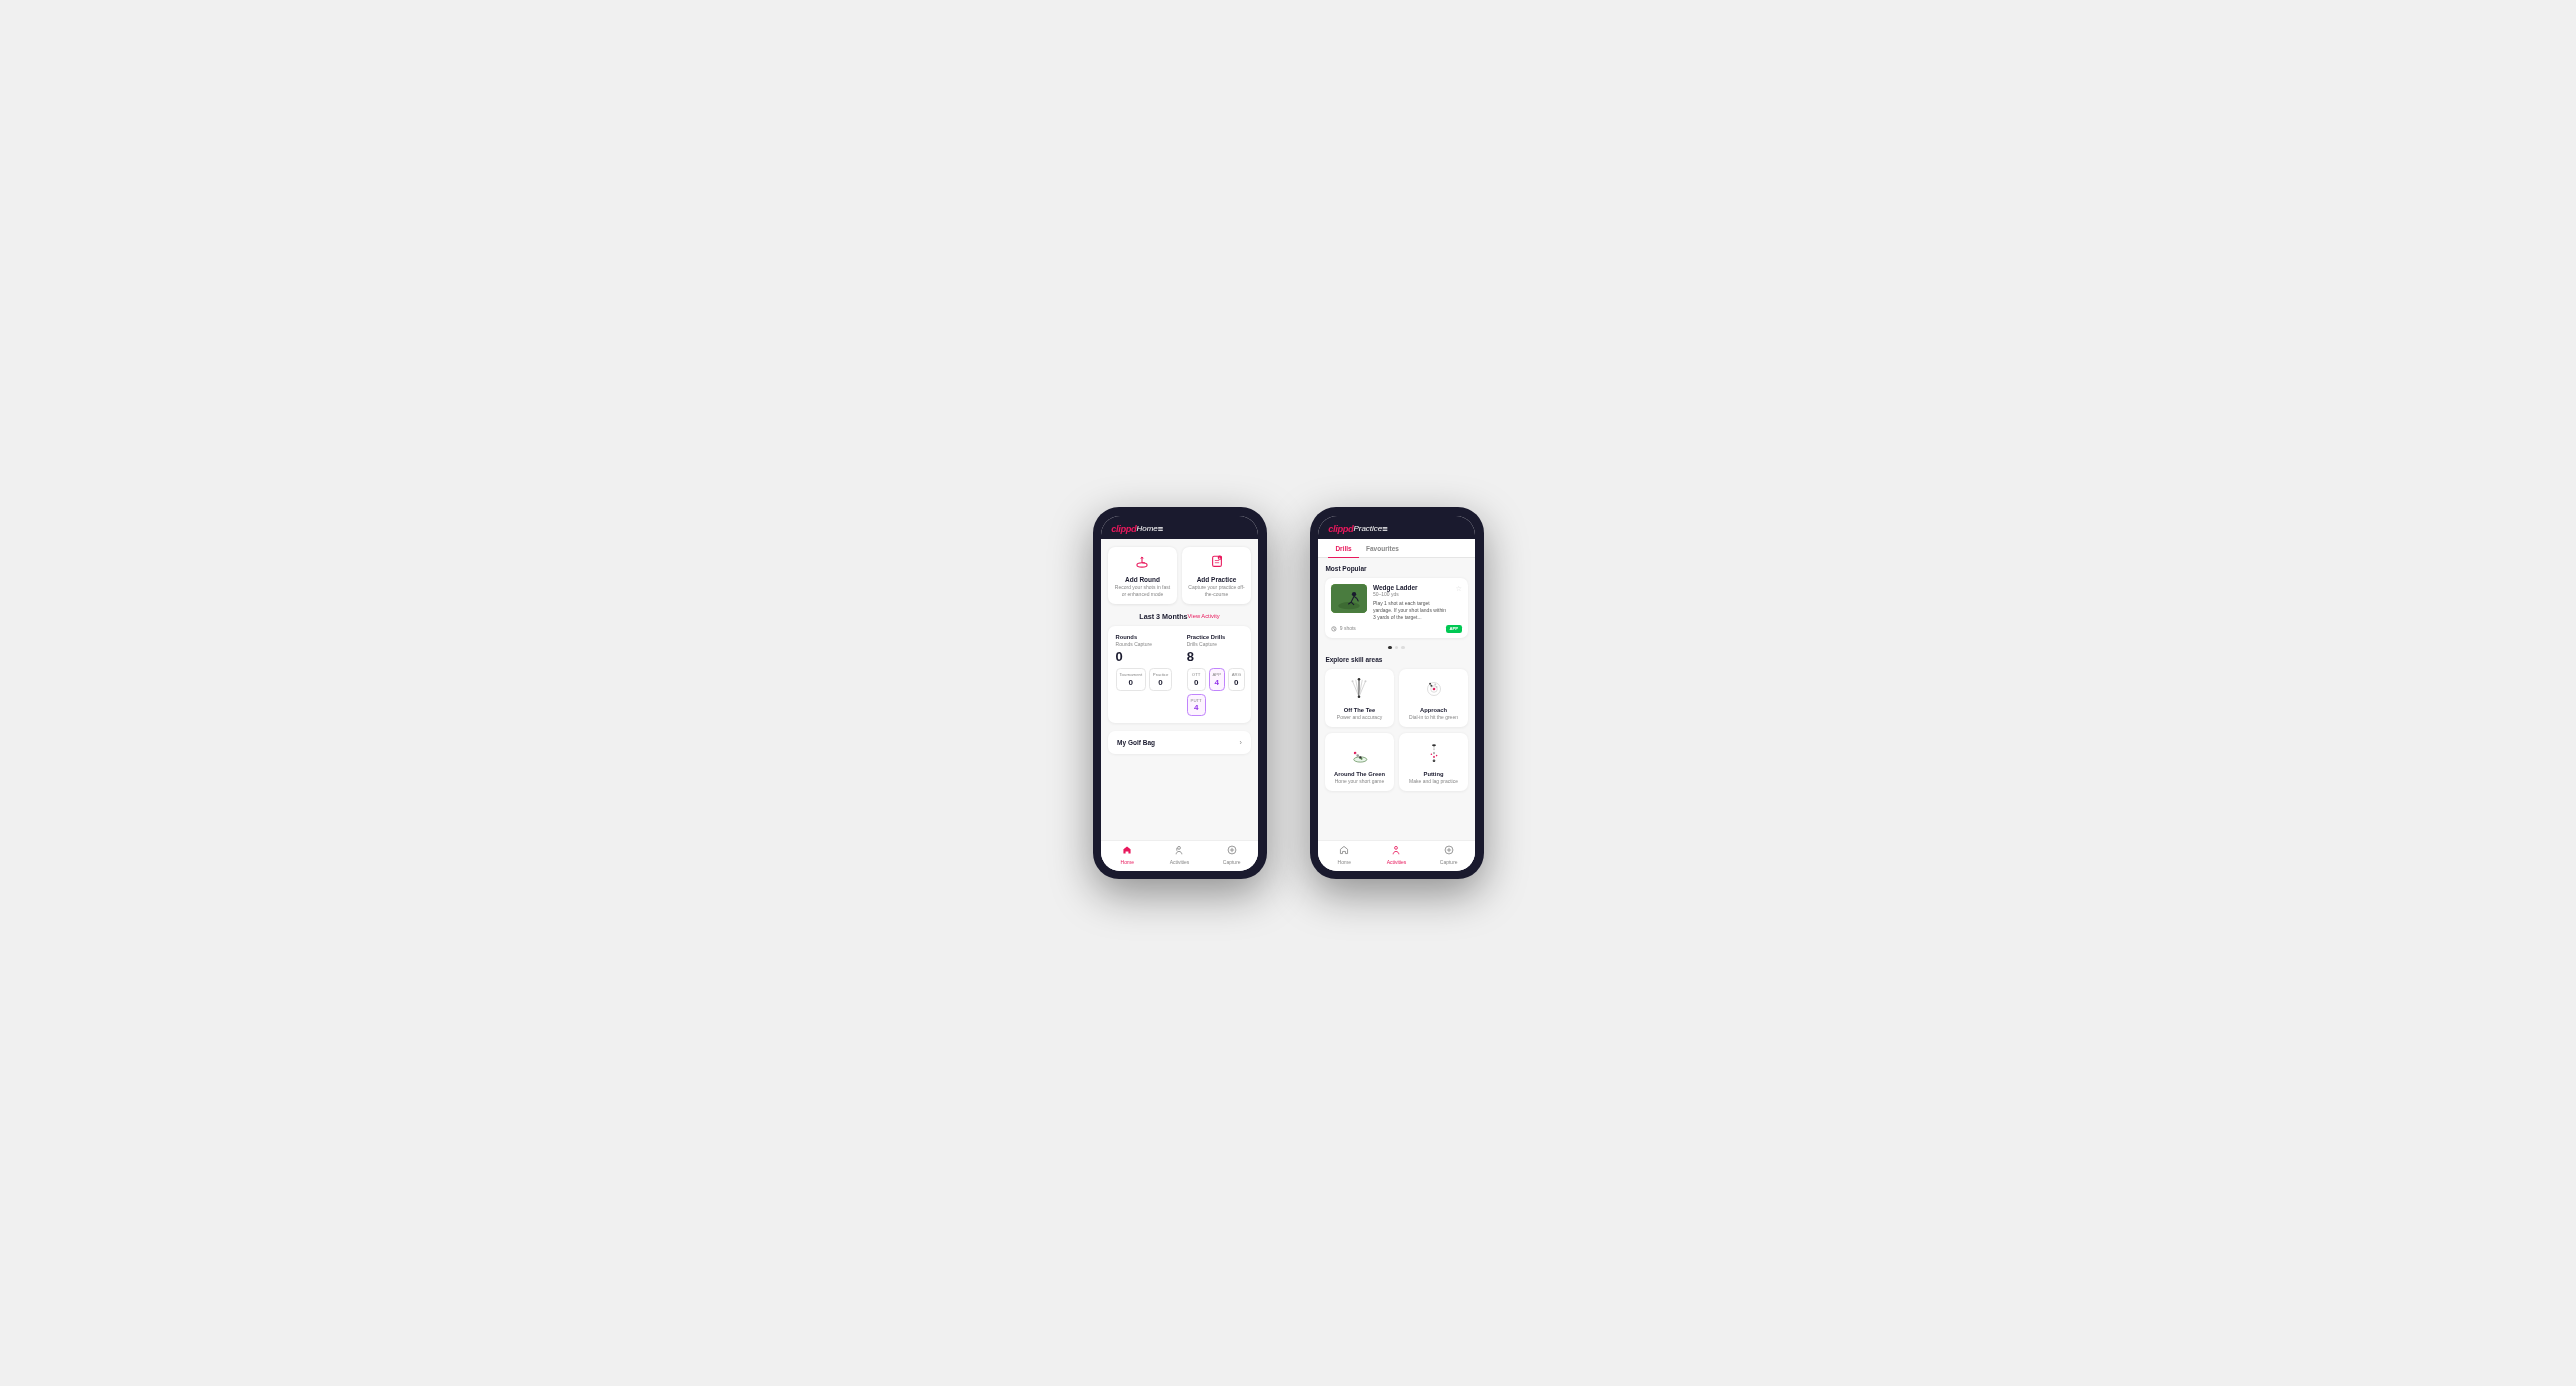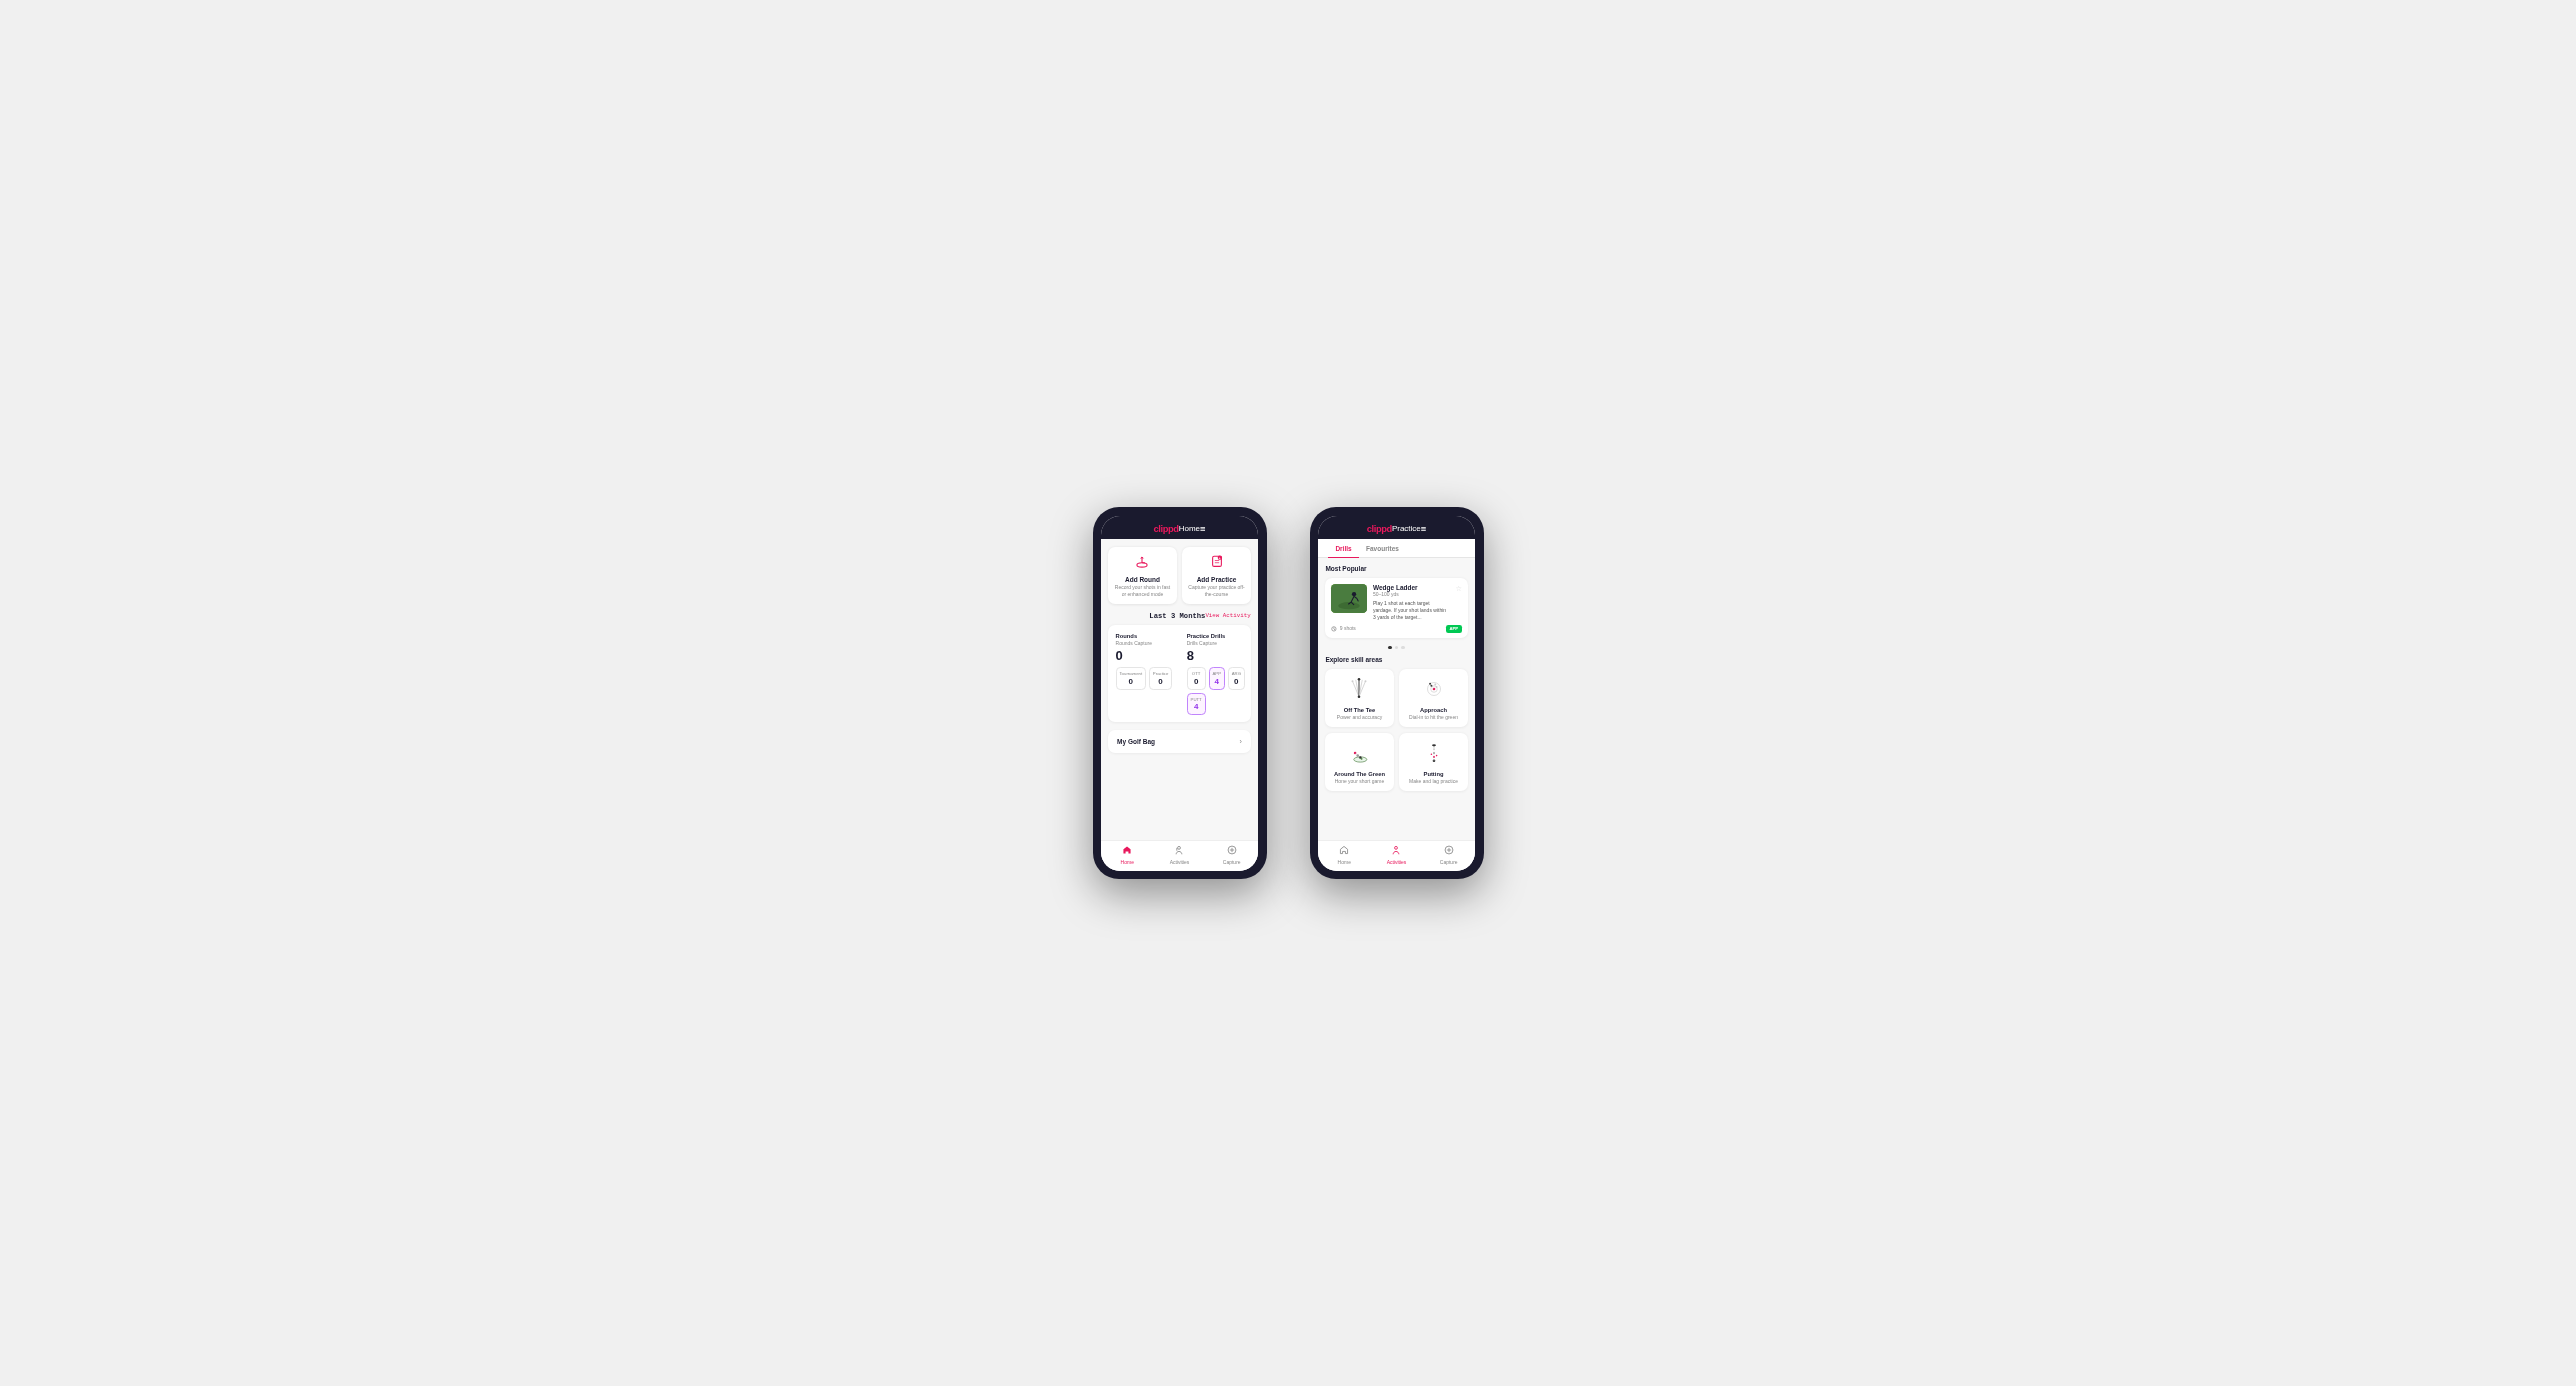--- a/index.html
+++ b/index.html
@@ -29,23 +29,24 @@
       overflow: hidden;
       display: flex;
       flex-direction: column;
       height: 355px;
     }
 
     .topbar {
       background: #1a1a2e;
       display: flex;
       align-items: center;
-      justify-content: center;
+      justify-content: flex-start;
       padding: 7.2px 10px 5.8px;
       flex-shrink: 0;
+      font-style: italic;
     }
 
     .topbar-logo {
       color: #e8185c;
       font-weight: 800;
       font-size: 9.4px;
       letter-spacing: -0.4px;
     }
 
     .topbar-title {
@@ -100,24 +101,23 @@
 
     .action-card-subtitle {
       font-size: 5px;
       color: #888;
       line-height: 1.3;
     }
 
     
     .section-header {
       display: flex;
-      justify-content: flex-end;
+      justify-content: center;
       align-items: center;
       margin-bottom: 5.8px;
-      font-family: Liberation Mono, monospace;
     }
 
     .section-title {
       font-size: 7.2px;
       font-weight: 700;
       color: #1a1a2e;
     }
 
     .section-link {
       font-size: 5.8px;

